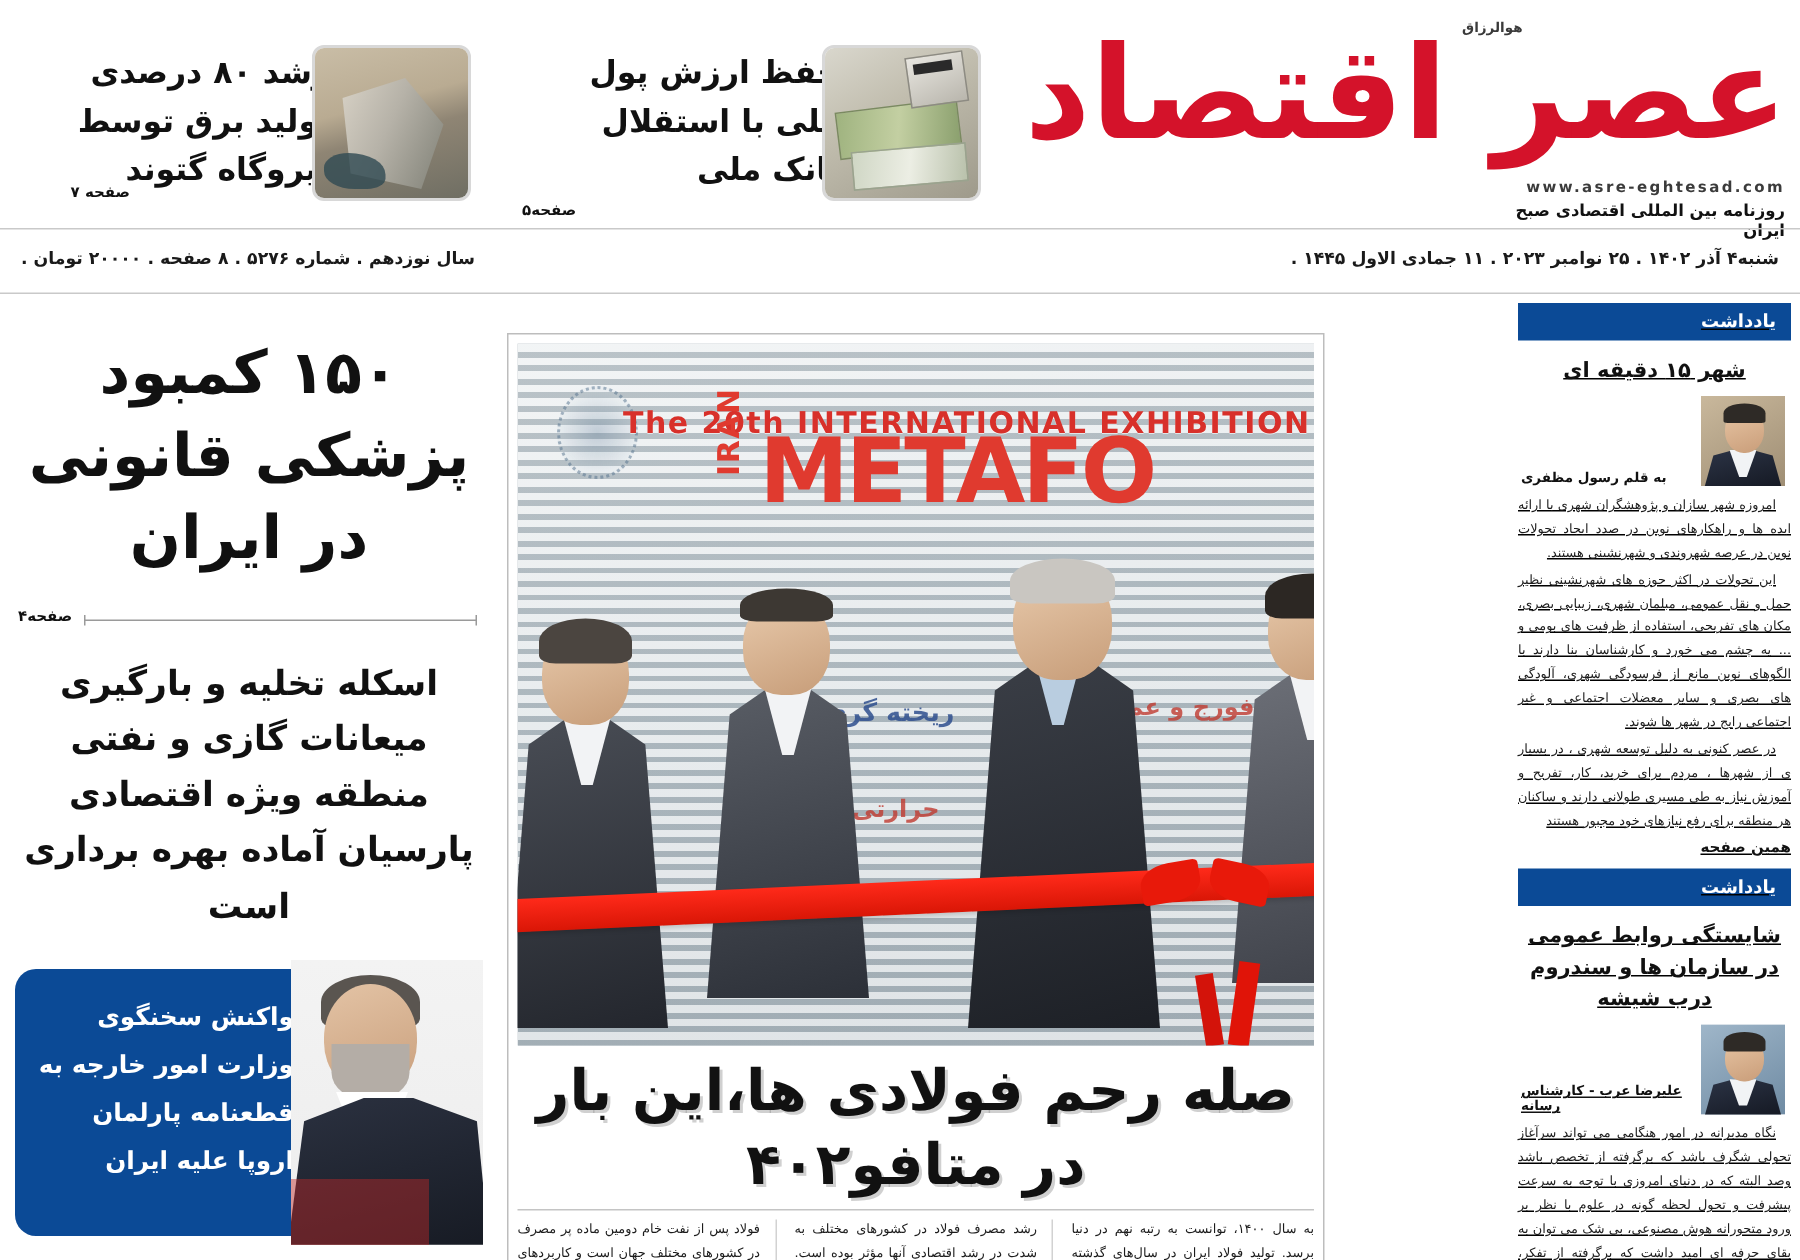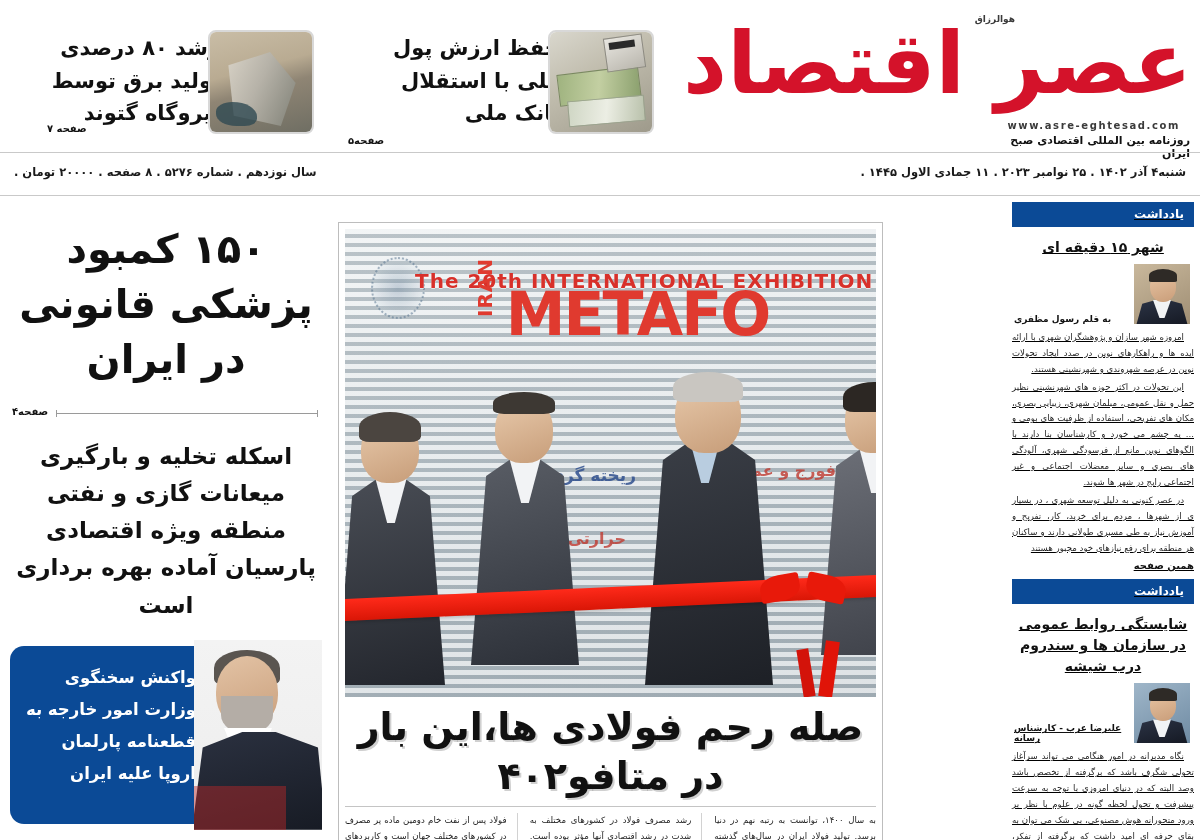--- a/index.html
+++ b/index.html
@@ -44,21 +44,21 @@
   .brand-bismillah {
     position: absolute;
     top: 14px; right: 185px;
     font-size: 9px;
     color: #3a3a3a;
     font-weight: bold;
     letter-spacing: 0px;
   }
   .brand-url {
     position: absolute;
-    top: 120px; right: 20px;
+    top: 120px; right: 10px;
     font-size: 10px;
     color: #3b3b3b;
     letter-spacing: 1.6px;
     direction: ltr;
     text-align: right;
     width: 200px;
     font-weight: bold;
   }
   .brand-sub {
     position: absolute;

